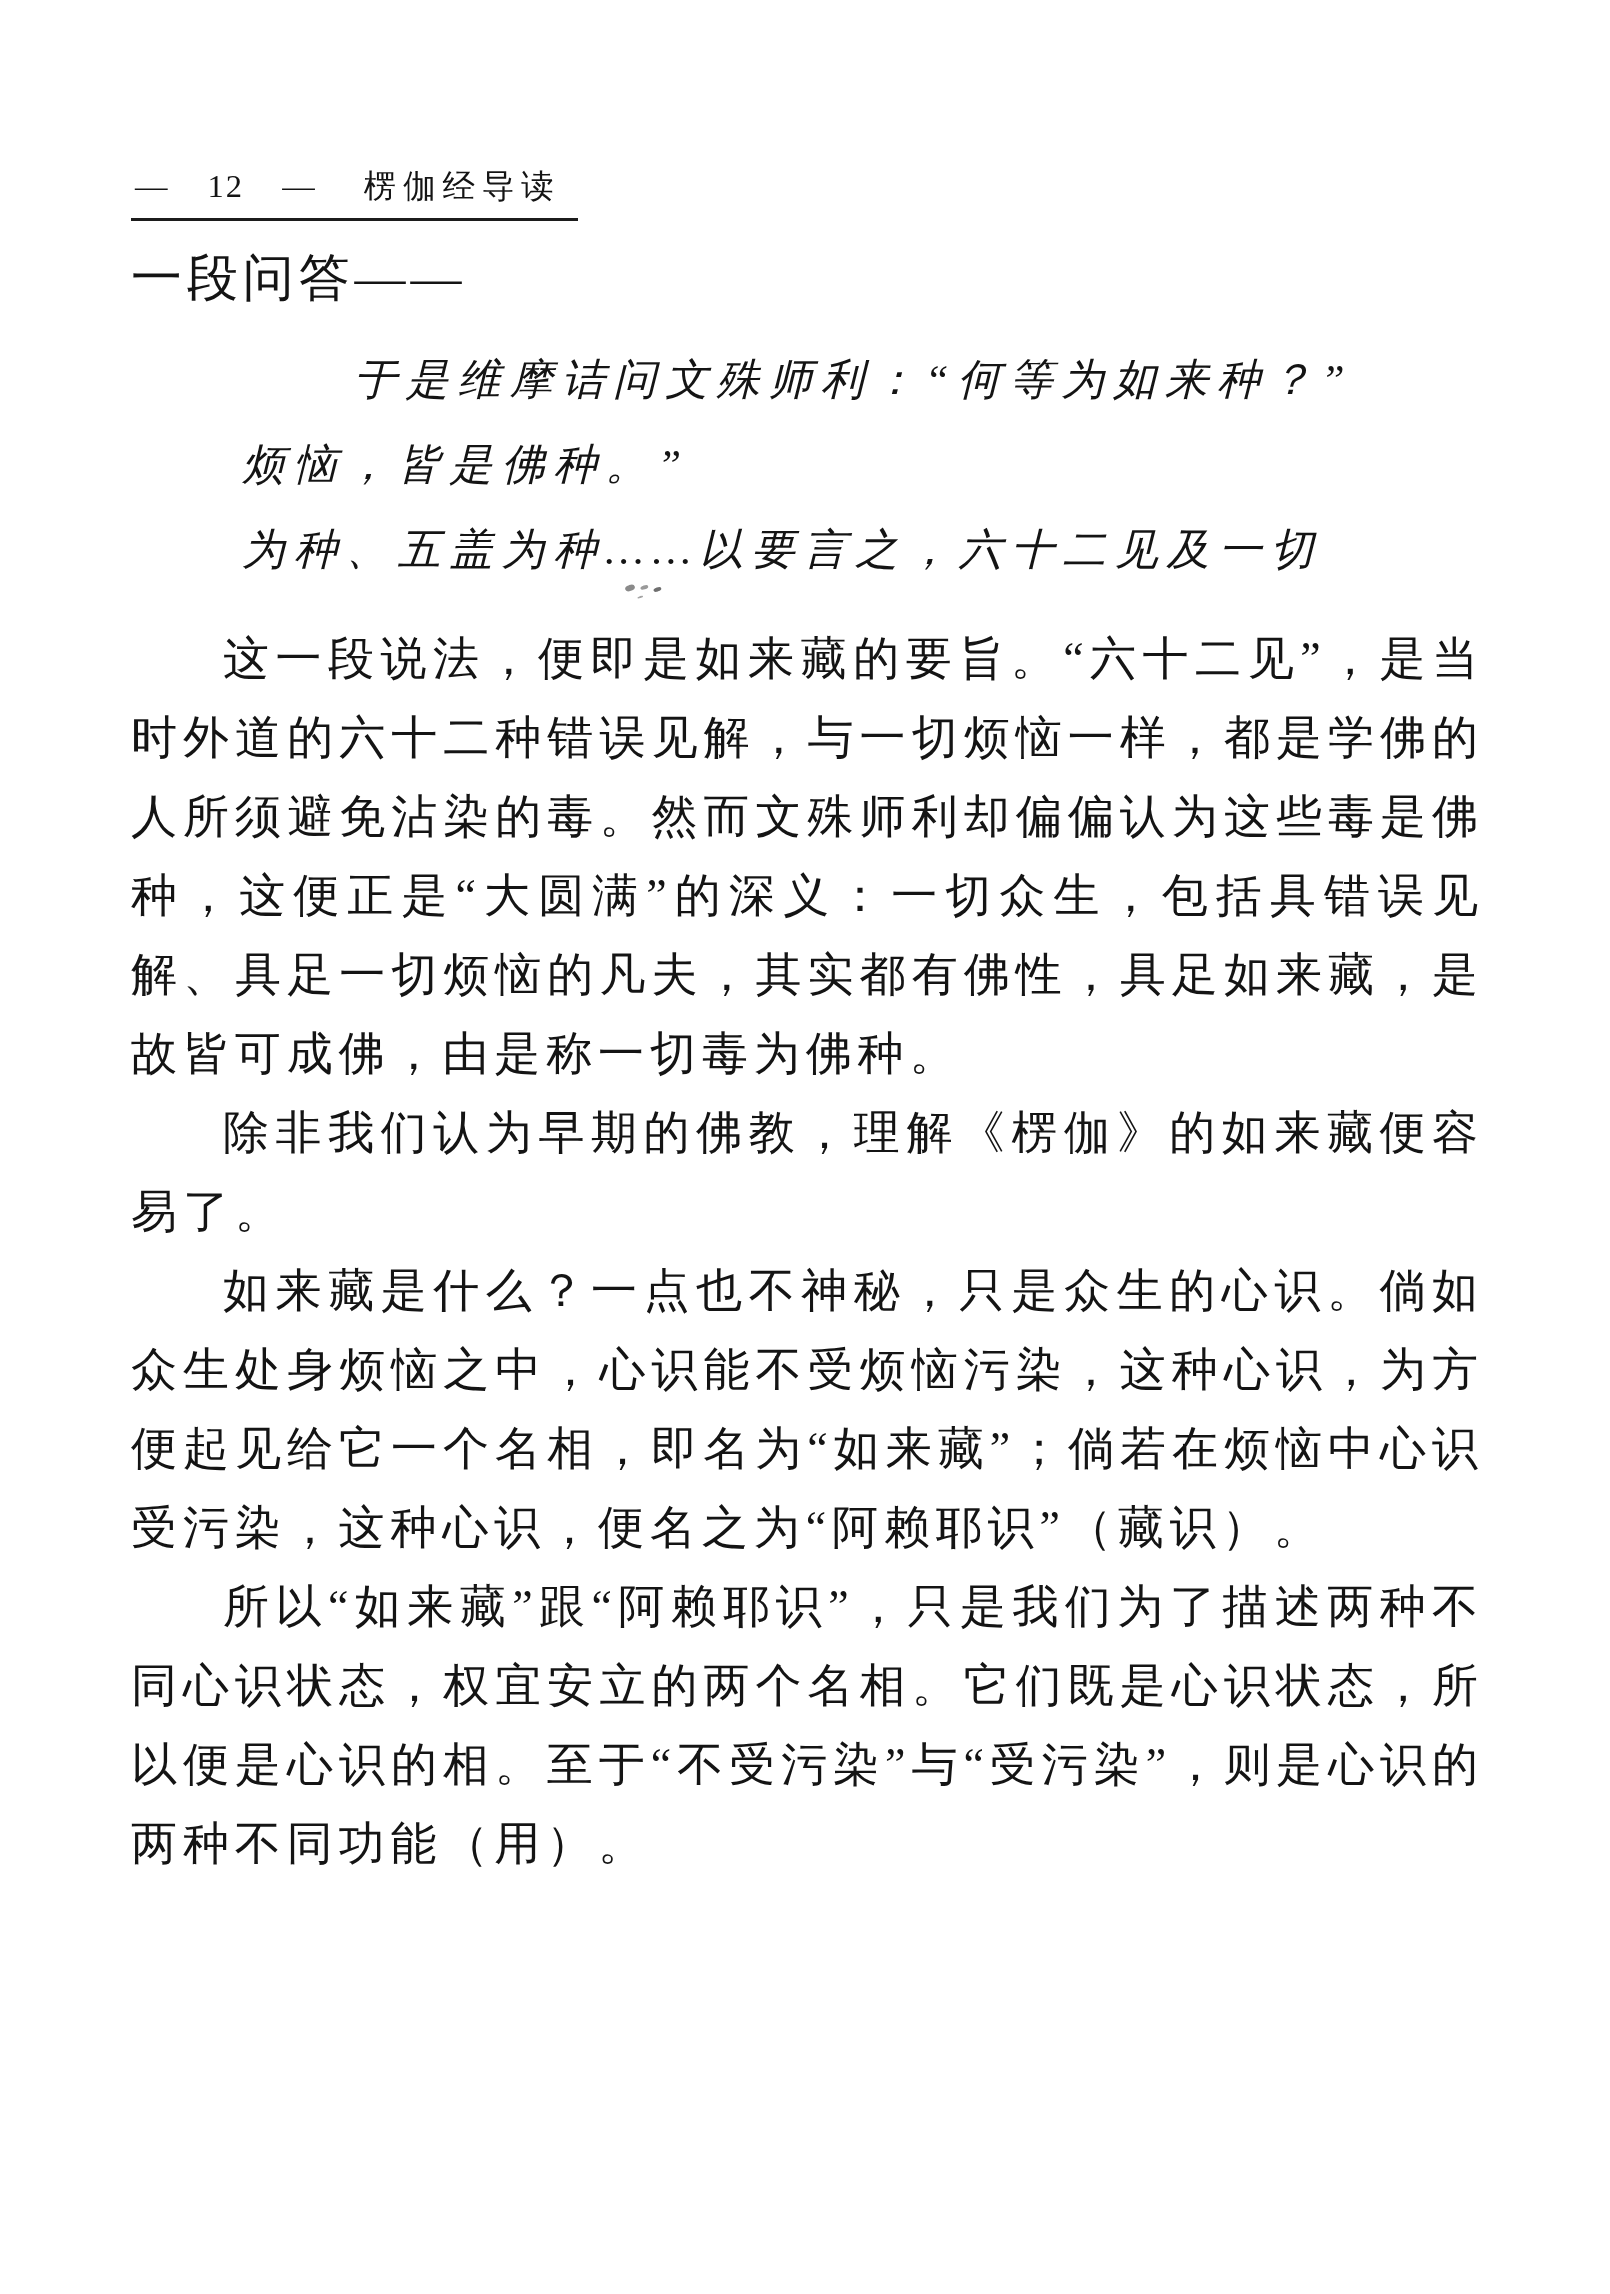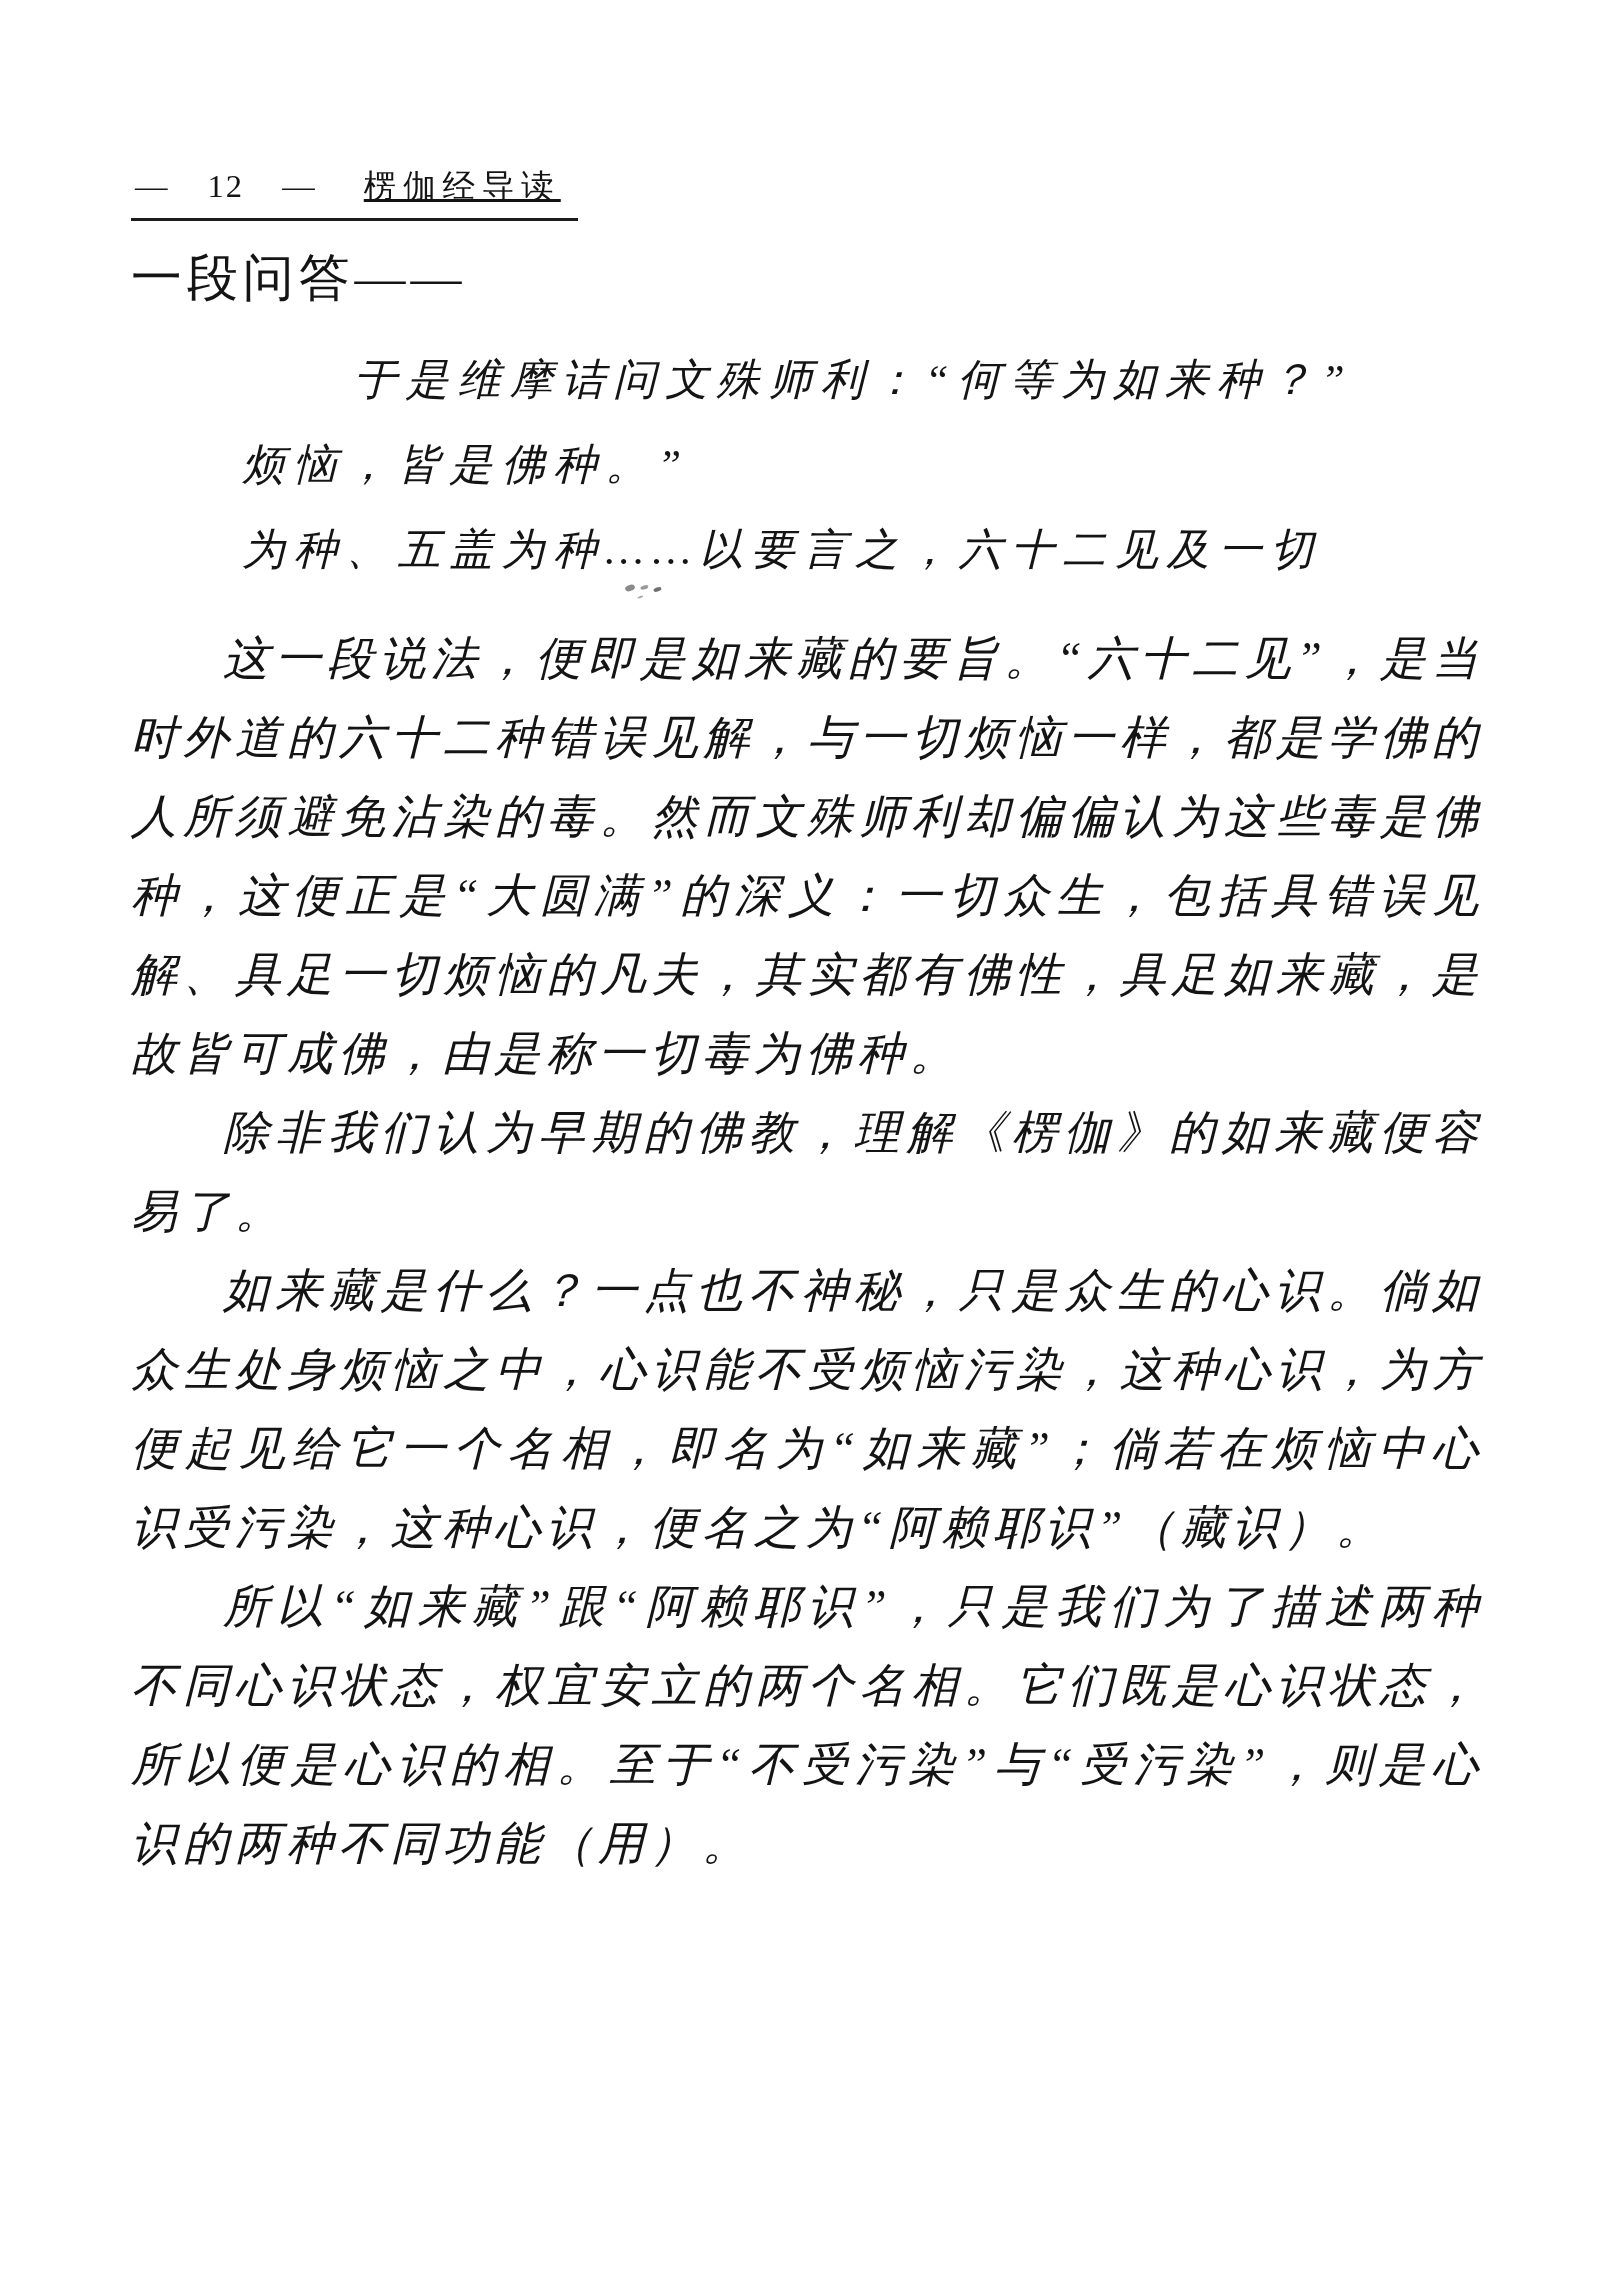--- a/index.html
+++ b/index.html
@@ -24,21 +24,21 @@
     top: 167px;
     font-size: 32.5px;
     line-height: 39px;
     letter-spacing: 2px;
     padding: 0 17.7px 11.8px 3.9px;
     border-bottom: 3px solid #1c1c1c;
     white-space: nowrap;
   }
   .running-head .dash { display: inline-block; }
   .running-head .pagenum { display: inline-block; margin: 0 28px; }
-  .running-head .booktitle { display: inline-block; margin-left: 37px; letter-spacing: 6.9px; text-decoration: underline; }
+  .running-head .booktitle { display: inline-block; margin-left: 37px; letter-spacing: 6.9px; }
 
   
   .section-title {
     position: absolute;
     left: 131px;
     top: 244px;
     margin: 0;
     font-size: 51px;
     font-weight: 500;
     letter-spacing: 4.9px;
@@ -65,21 +65,20 @@
     left: 131px;
     top: 619px;
     width: 1353px;
     font-size: 46px;
     line-height: 79px;
     letter-spacing: 5.9px;
     text-align: justify;
     text-justify: inter-character;
     overflow-wrap: break-word;
     word-break: normal;
-    font-style: italic;
   }
   .body-text p {
     margin: 0;
     text-indent: 2em;
   }
 
   
   .smudge {
     position: absolute;
     left: 625px;

